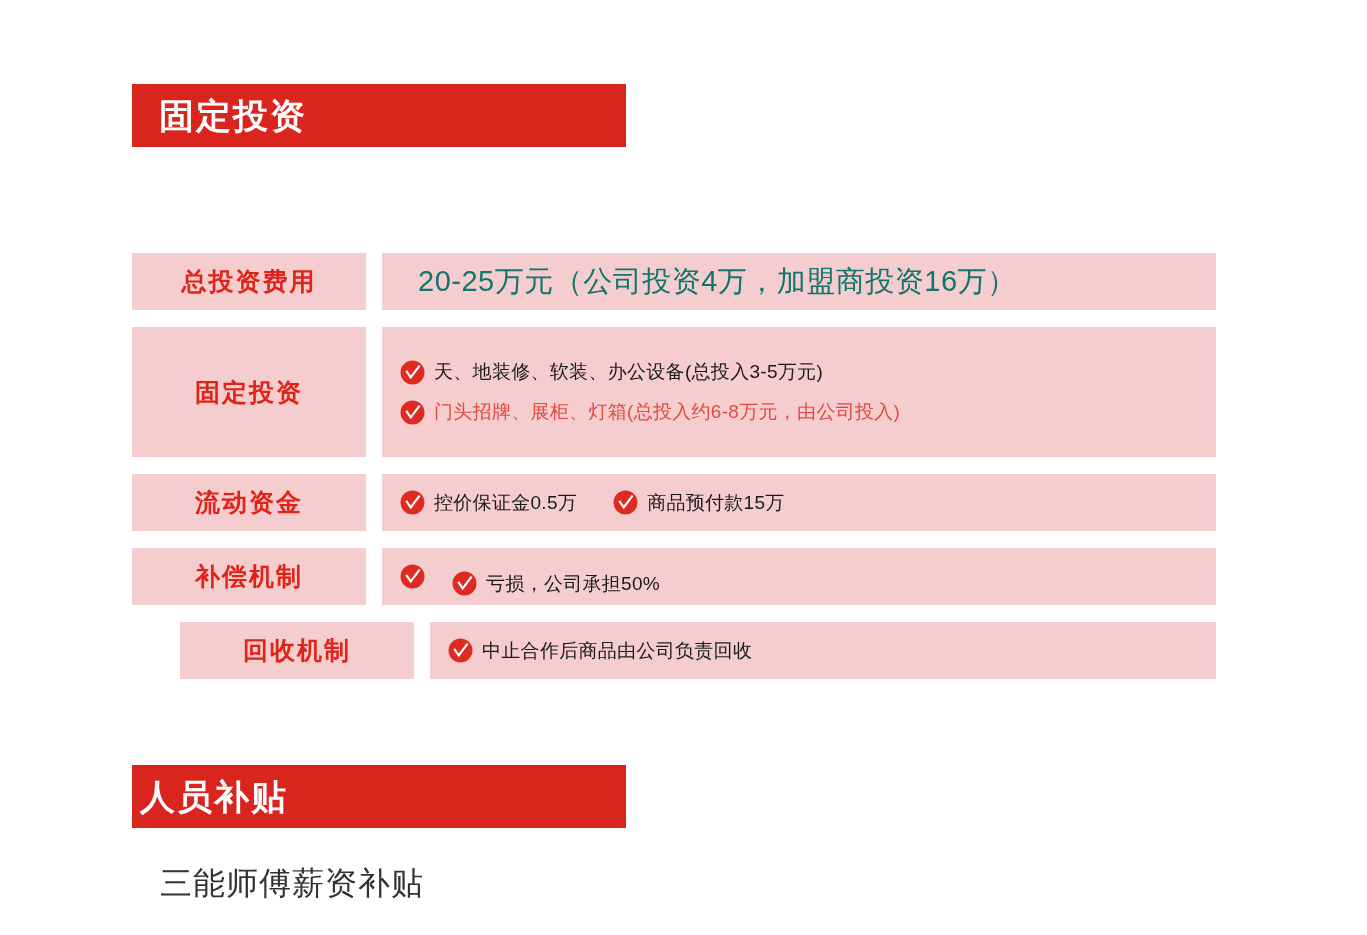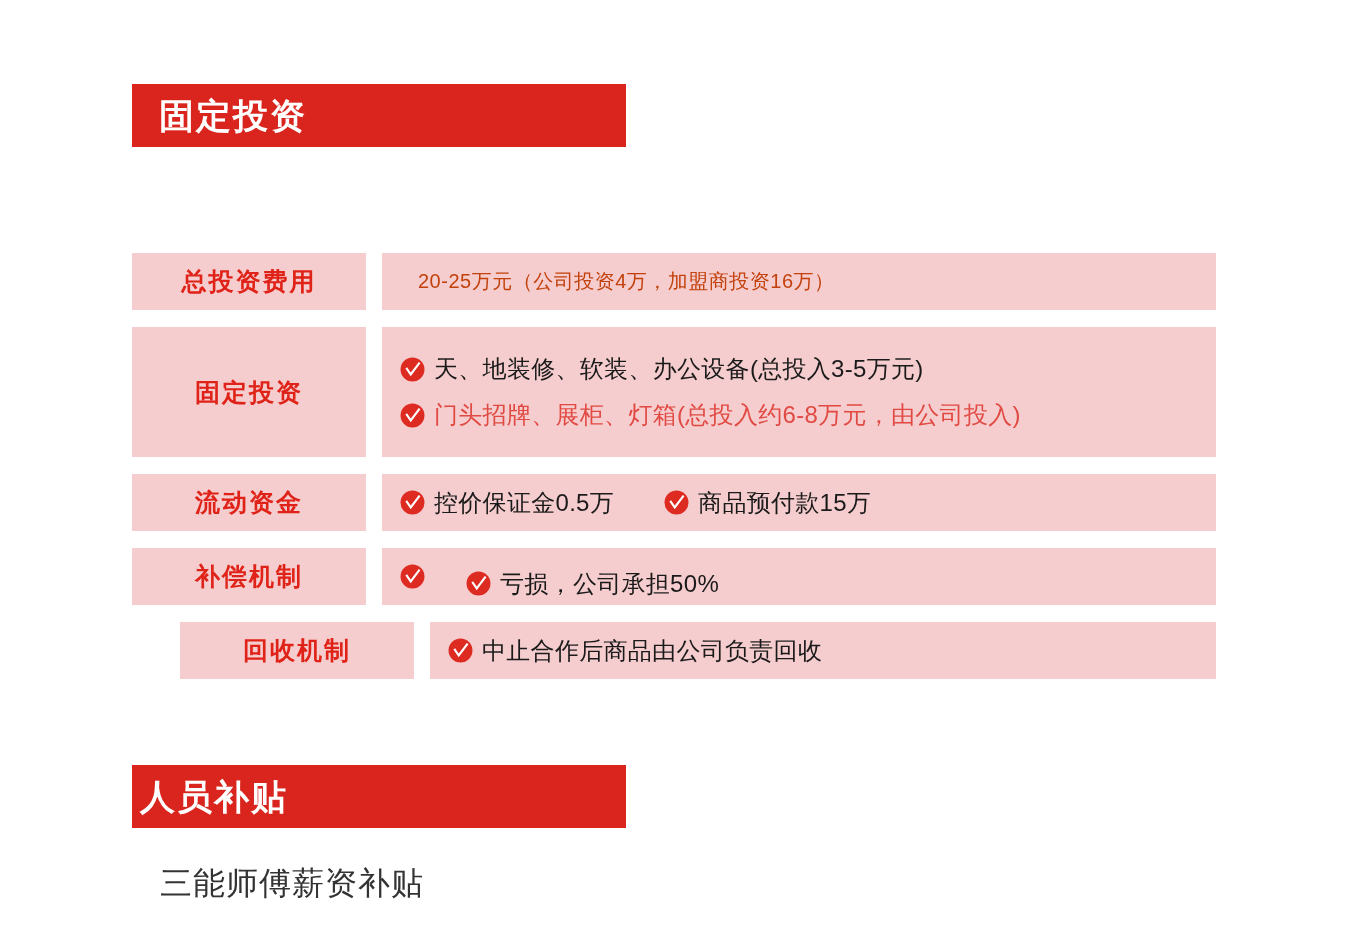--- a/index.html
+++ b/index.html
@@ -74,36 +74,36 @@
     display: flex;
     flex-direction: column;
     justify-content: center;
   }
 
   .row-h-single { height: 57px; }
   .row-h-double { height: 130px; }
 
   
   .plain-text {
-    font-size: 20px;
-    color: #c2410c;
+    font-size: 29px;
+    color: #0f766e;
     letter-spacing: 0.5px;
     padding-left: 18px;
   }
 
   
   .bullet-line {
     display: flex;
     align-items: center;
-    font-size: 24px;
+    font-size: 19px;
     letter-spacing: 0.3px;
     white-space: nowrap;
   }
   .bullet-line + .bullet-line { margin-top: 14px; }
-  .bullet-line.inline-group { gap: 14px; }
+  .bullet-line.inline-group { gap: 0; }
 
   .bullet-item {
     display: inline-flex;
     align-items: center;
     white-space: nowrap;
   }
   .bullet-item + .bullet-item { margin-left: 36px; }
   .bullet-item.tight + .bullet-item.tight { margin-left: 18px; margin-top: 14px; }
 
   .check-icon {

